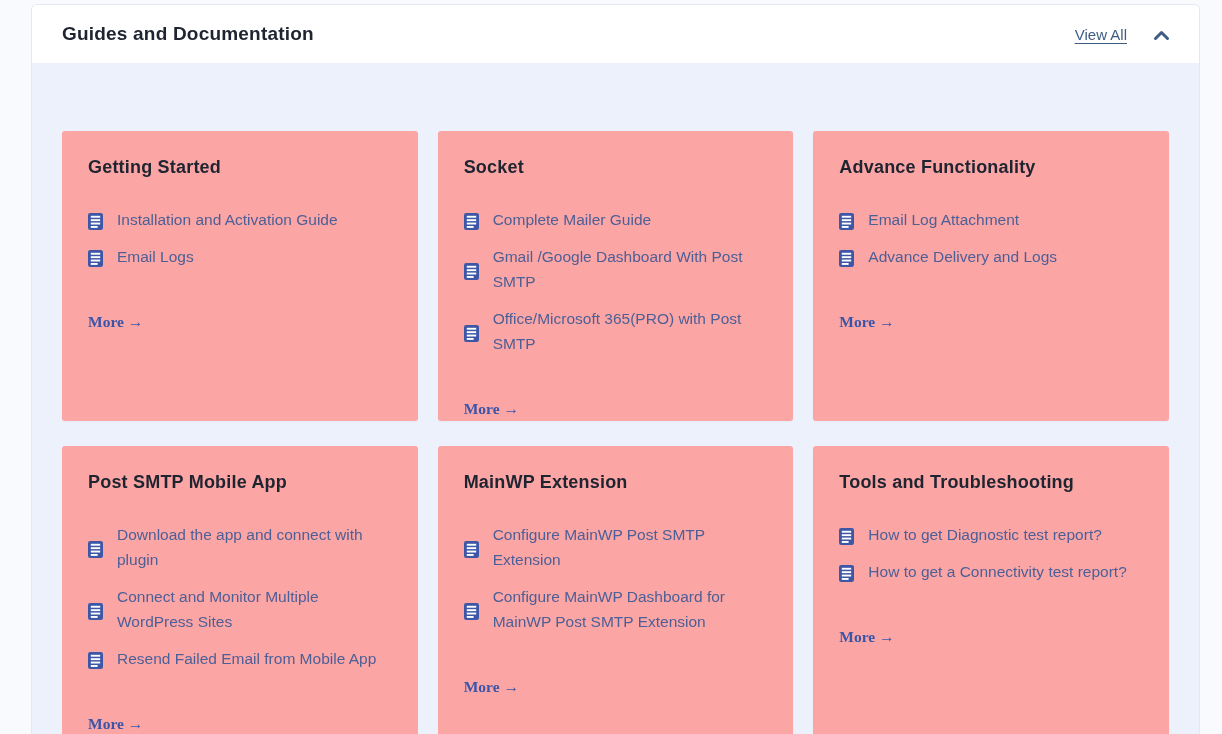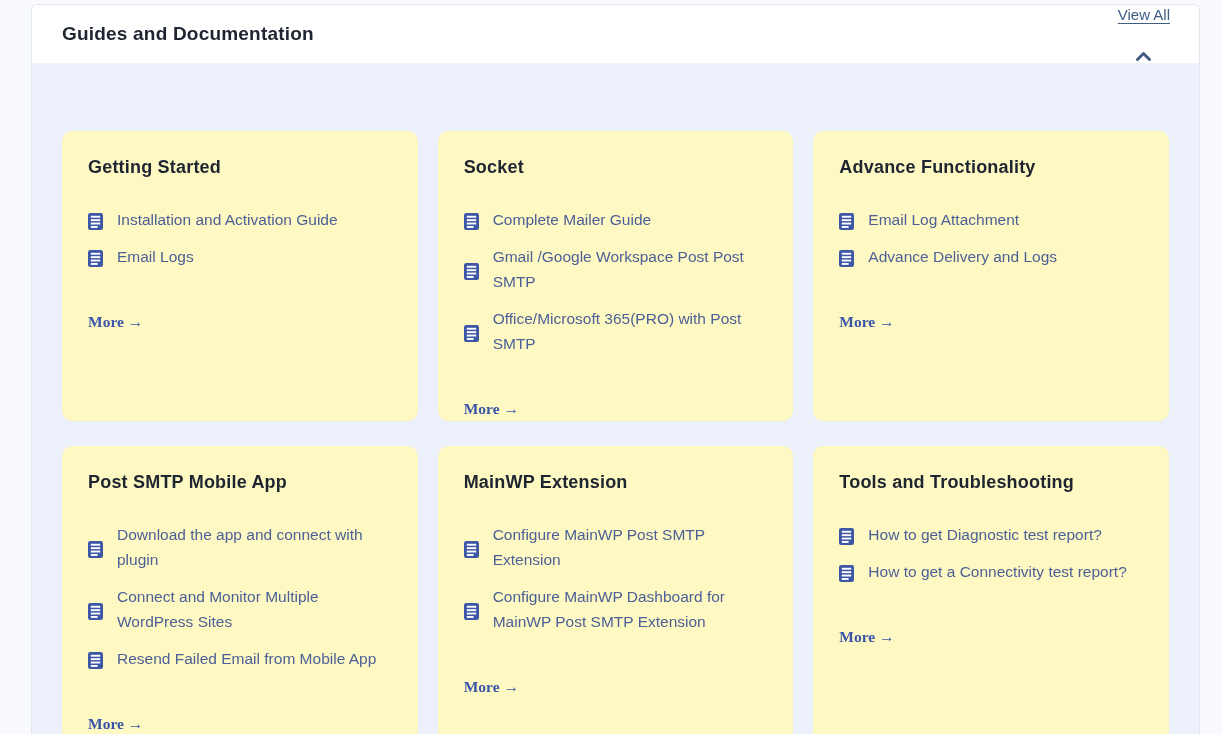--- a/index.html
+++ b/index.html
@@ -29,21 +29,21 @@
     padding: 0 29px 0 30px;
     background: #ffffff;
   }
   .panel-title {
     margin: 0;
     font-size: 19px;
     font-weight: 700;
     letter-spacing: 0.2px;
     color: #1e2430;
   }
-  .header-actions { display: flex; align-items: center; gap: 26px; flex-direction: column; }
+  .header-actions { display: flex; align-items: center; gap: 26px; }
   .view-all {
     font-size: 15px;
     color: #3f5c83;
     text-decoration: underline;
     text-underline-offset: 3px;
     cursor: pointer;
   }
   .chevron-btn { display: inline-flex; align-items: center; cursor: pointer; padding-top: 2px; }
   .panel-body {
     background: #edf1fb;
@@ -52,22 +52,22 @@
     overflow: hidden;
   }
   .cards-grid {
     display: grid;
     grid-template-columns: repeat(3, 1fr);
     grid-template-rows: 290px 430px;
     column-gap: 20px;
     row-gap: 25px;
   }
   .card {
-    background: #fef9c3;
-    border-radius: 10px;
+    background: #fca5a5;
+    border-radius: 3px;
     padding: 23px 29px 24px 26px;
     overflow: hidden;
     box-shadow: 0 1px 2px rgba(40,50,90,0.03);
   }
   .card-title {
     margin: 0 0 26px 0;
     font-size: 18px;
     line-height: 27px;
     font-weight: 700;
     letter-spacing: 0.2px;
@@ -171,21 +171,21 @@
   <li class="card-link-row">
     <span class="doc-icon">
       <svg width="15" height="17" viewBox="0 0 15 17" aria-hidden="true">
         <rect class="icon-bg" width="15" height="17" rx="2.2"></rect>
         <rect x="2.8" y="2.8" width="9.4" height="1.9" fill="#ffffff"></rect>
         <rect x="2.8" y="6.2" width="9.4" height="1.9" fill="#ffffff"></rect>
         <rect x="2.8" y="9.6" width="9.4" height="1.9" fill="#ffffff"></rect>
         <rect x="2.8" y="13.0" width="6.8" height="1.9" fill="#ffffff"></rect>
       </svg>
     </span>
-    <a class="guide-link">Gmail /Google Workspace Post Post SMTP</a>
+    <a class="guide-link">Gmail /Google Dashboard With Post SMTP</a>
   </li>
 
   <li class="card-link-row">
     <span class="doc-icon">
       <svg width="15" height="17" viewBox="0 0 15 17" aria-hidden="true">
         <rect class="icon-bg" width="15" height="17" rx="2.2"></rect>
         <rect x="2.8" y="2.8" width="9.4" height="1.9" fill="#ffffff"></rect>
         <rect x="2.8" y="6.2" width="9.4" height="1.9" fill="#ffffff"></rect>
         <rect x="2.8" y="9.6" width="9.4" height="1.9" fill="#ffffff"></rect>
         <rect x="2.8" y="13.0" width="6.8" height="1.9" fill="#ffffff"></rect>

